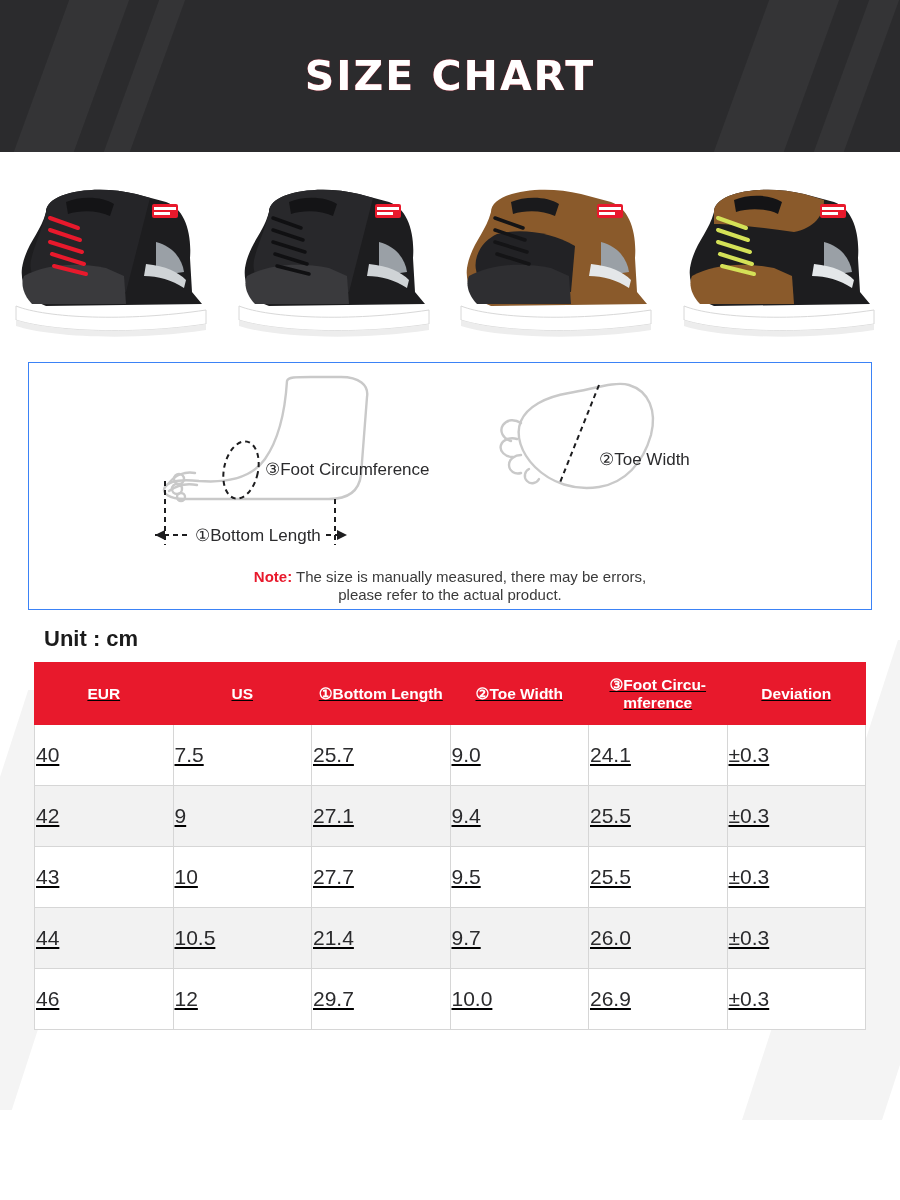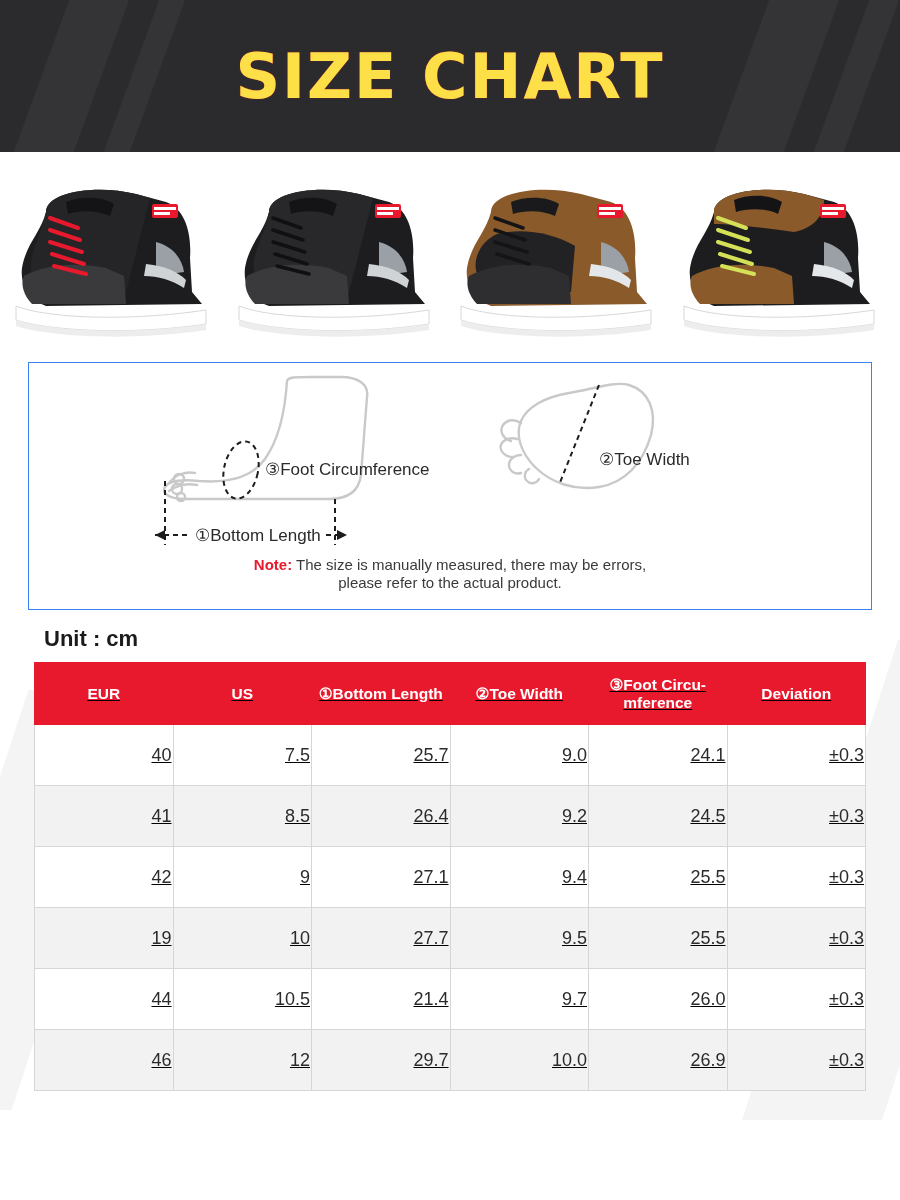--- a/index.html
+++ b/index.html
@@ -25,22 +25,22 @@
     justify-content: center;
     position: relative;
     overflow: hidden;
   }
   .header .streak {
     position: absolute;
     background: rgba(255,255,255,0.045);
     transform: skewX(-20deg);
   }
   .header-title {
-    color: #fde047;
-    font-size: 62px;
+    color: #ffffff;
+    font-size: 41px;
     font-weight: bold;
     letter-spacing: 2px;
     font-family: "DejaVu Sans", sans-serif;
     z-index: 2;
     text-shadow: 0 0 1px #e8192c;
   }
 
   
   .shoes {
     display: flex;
@@ -62,21 +62,21 @@
     border: 1px solid #3b82f6;
     height: 248px;
     position: relative;
     background: #fff;
   }
   .diagram-svg { position: absolute; left: 0; top: 0; }
 
   .note {
     position: absolute;
     left: 0; right: 0;
-    bottom: 16px;
+    bottom: 4px;
     text-align: center;
     font-size: 15px;
     color: #3a3a3a;
     line-height: 1.25;
   }
   .note b { color: #e8192c; }
 
   
   .unit {
     margin: 16px 0 10px 44px;
@@ -104,22 +104,22 @@
     font-weight: bold;
     height: 62px;
     border: 1px solid #e8192c;
     padding: 2px 2px;
     line-height: 1.15;
     text-align: center;
   }
   tbody td {
     height: 61px;
     border: 1px solid #d6d6d6;
-    text-align: right;
-    font-size: 18px;
+    text-align: left;
+    font-size: 21px;
     color: #2b2b2d;
     background: #ffffff;
   }
   tbody tr:nth-child(even) td { background: #f2f2f2; }
 
   
   .brush {
     position: absolute;
     background: #f4f4f4;
     transform: skewX(-18deg);
@@ -310,37 +310,29 @@
     <tbody>
       <tr>
         <td>40</td>
         <td>7.5</td>
         <td>25.7</td>
         <td>9.0</td>
         <td>24.1</td>
         <td>±0.3</td>
       </tr>
       <tr>
-        <td>41</td>
-        <td>8.5</td>
-        <td>26.4</td>
-        <td>9.2</td>
-        <td>24.5</td>
-        <td>±0.3</td>
-      </tr>
-      <tr>
         <td>42</td>
         <td>9</td>
         <td>27.1</td>
         <td>9.4</td>
         <td>25.5</td>
         <td>±0.3</td>
       </tr>
       <tr>
-        <td>19</td>
+        <td>43</td>
         <td>10</td>
         <td>27.7</td>
         <td>9.5</td>
         <td>25.5</td>
         <td>±0.3</td>
       </tr>
       <tr>
         <td>44</td>
         <td>10.5</td>
         <td>21.4</td>

